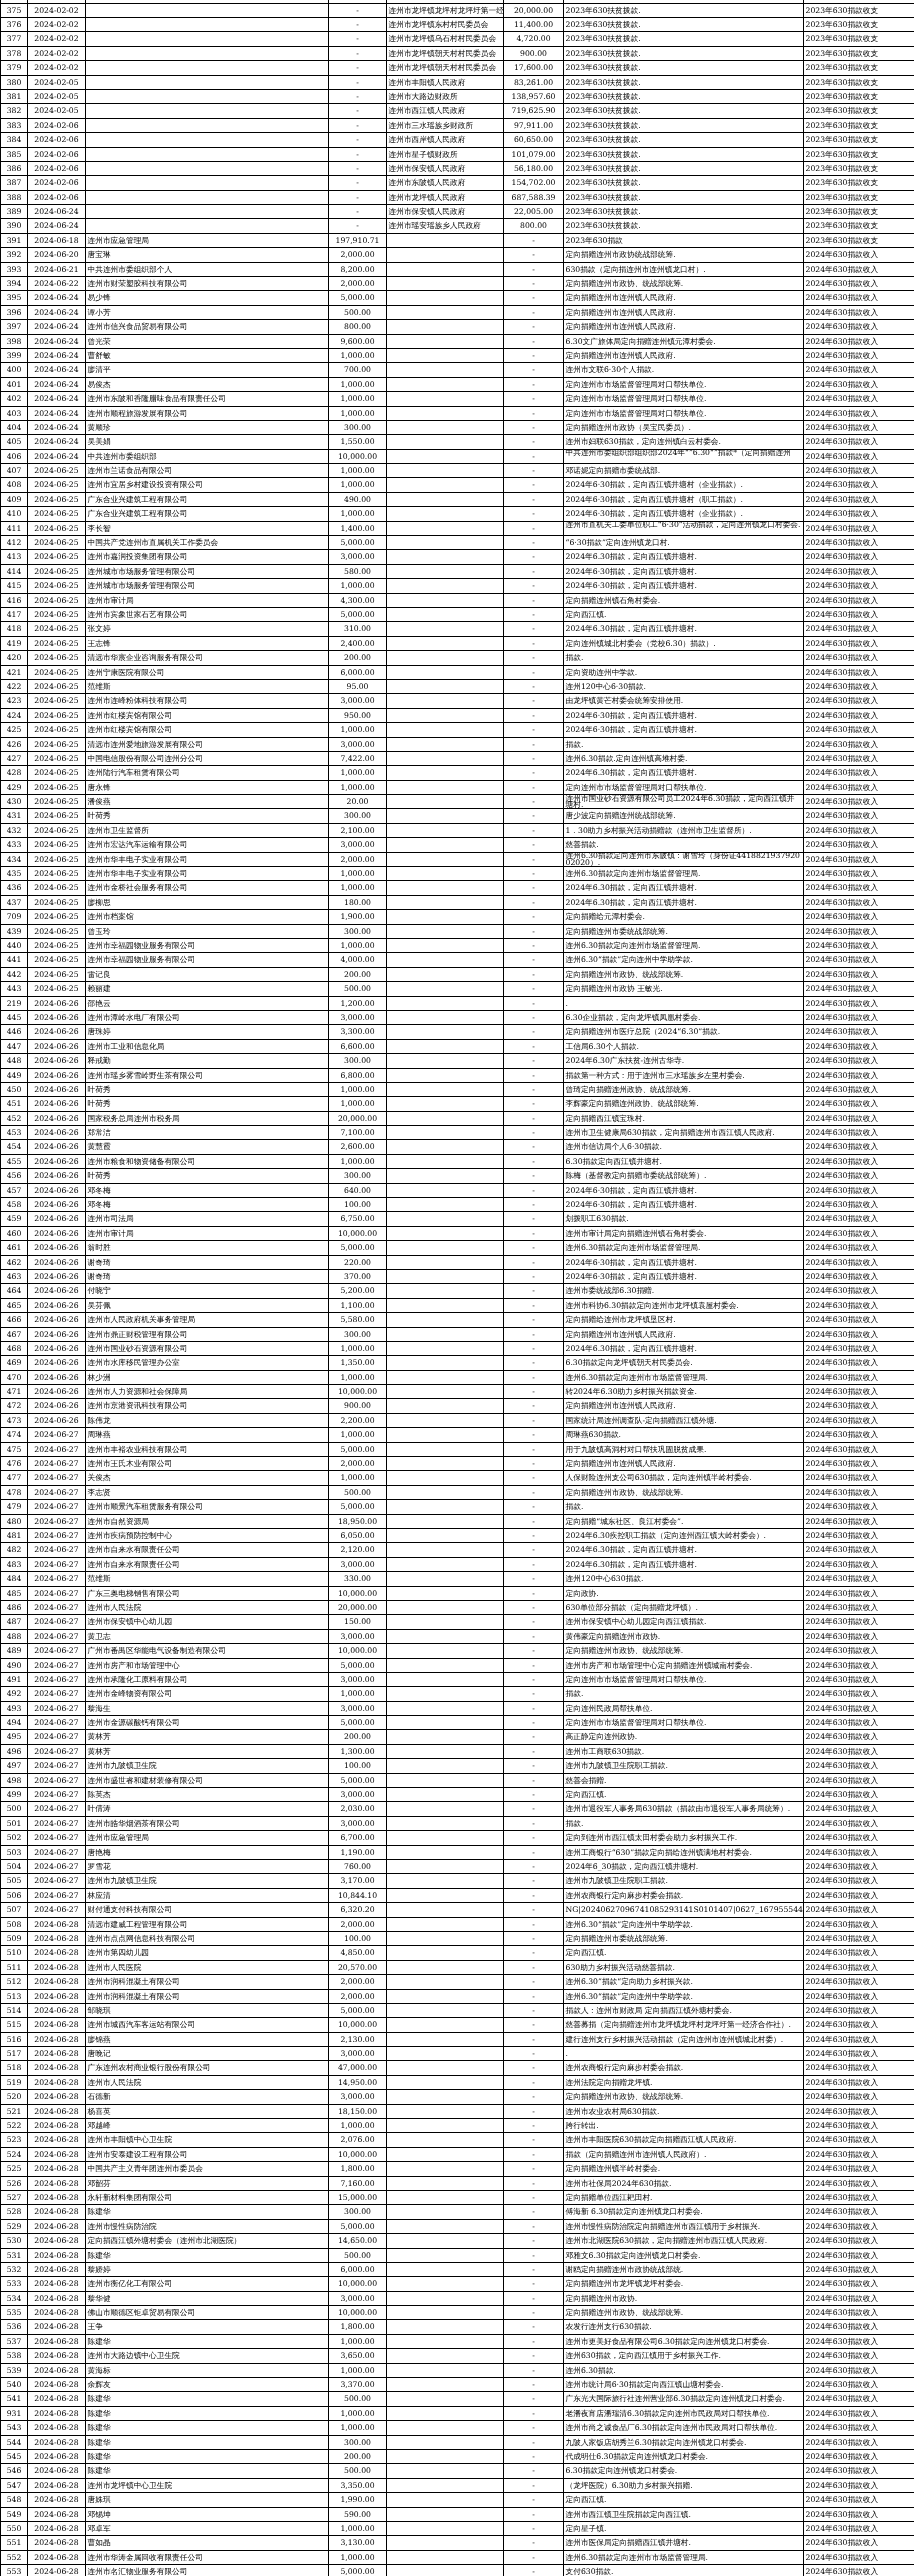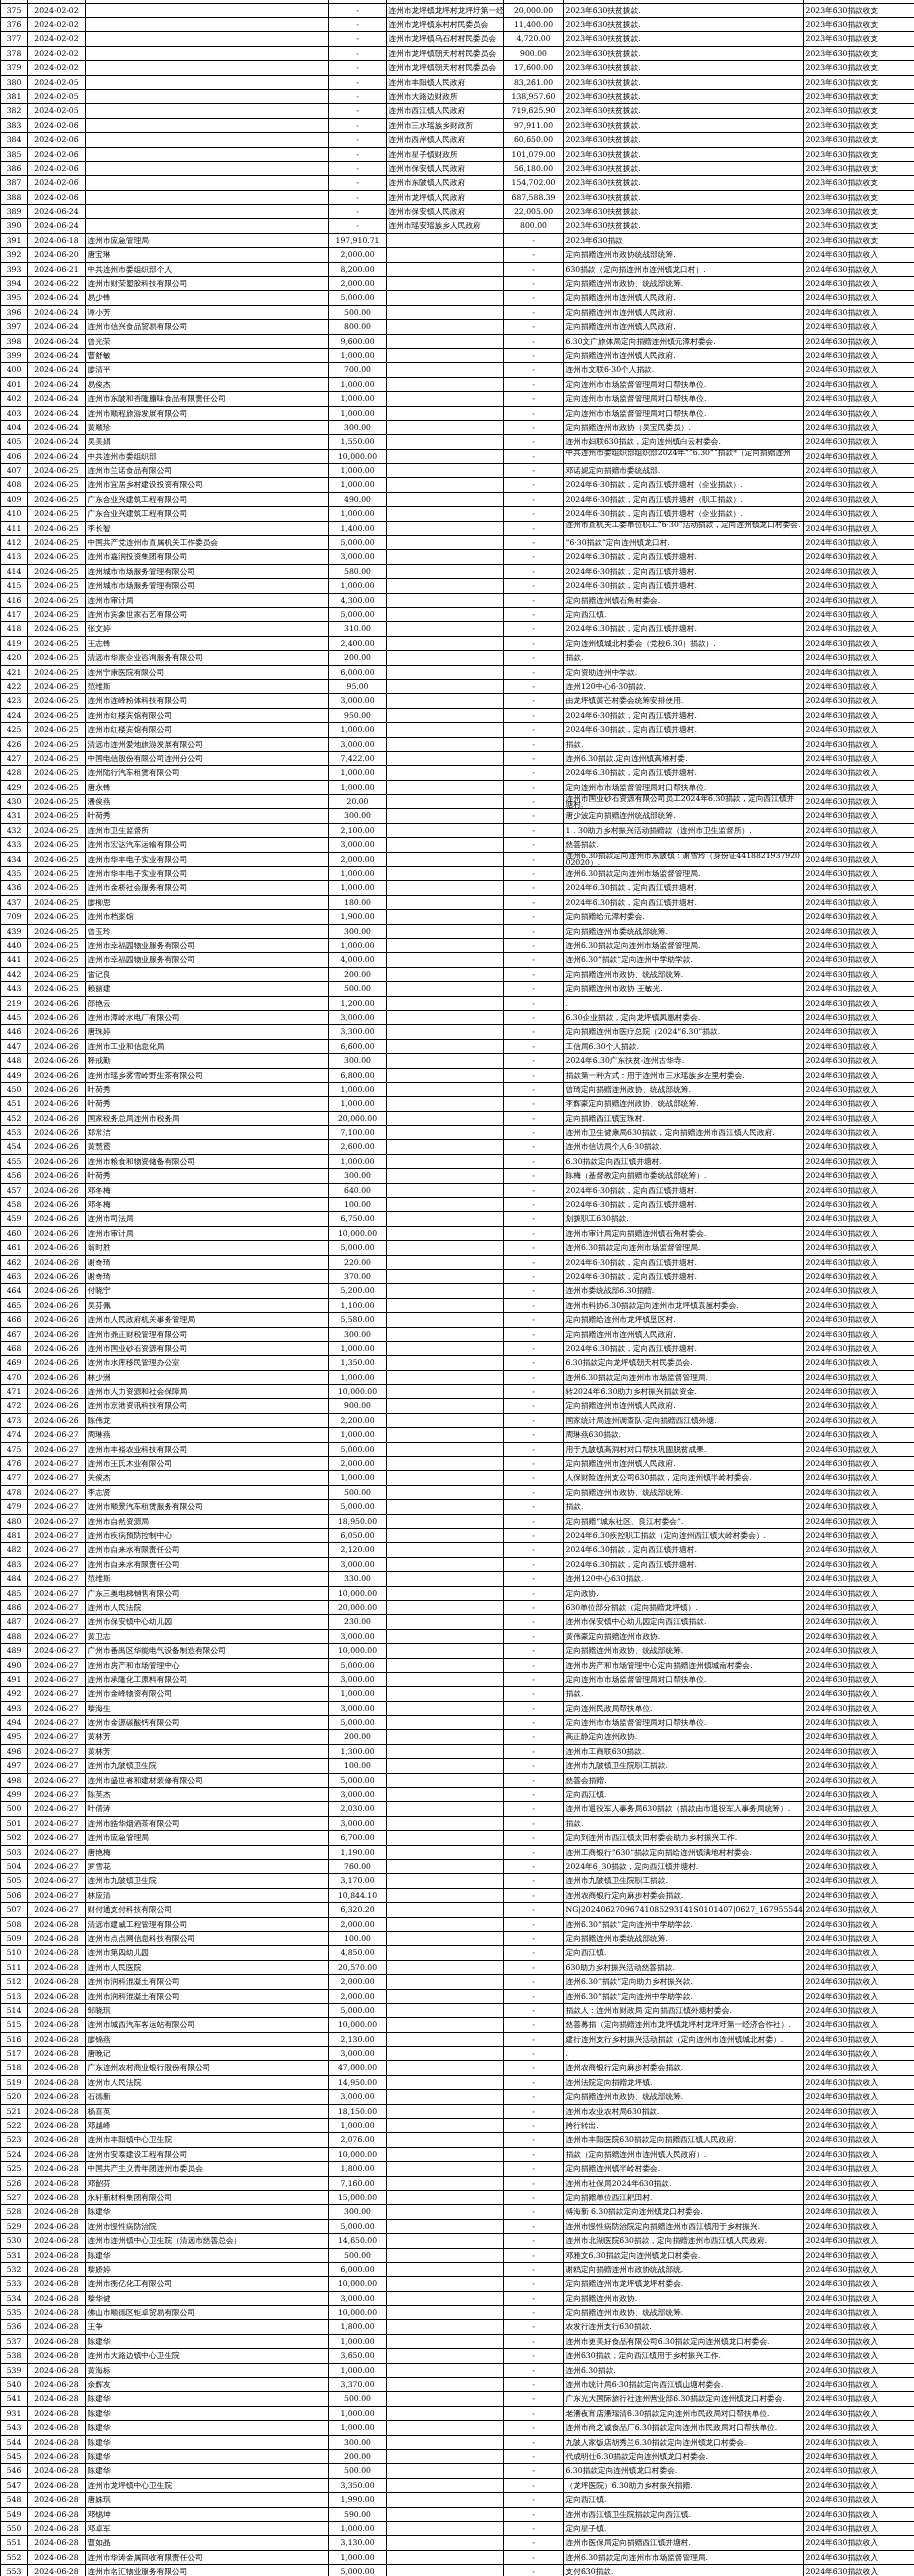--- a/index.html
+++ b/index.html
@@ -1271,21 +1271,21 @@
     <div class="c c-org"></div>
     <div class="c c-expense">-</div>
     <div class="c c-desc">630单位部分捐款（定向捐赠龙坪镇）.</div>
     <div class="c c-cat">2024年630捐款收入</div>
   </div>
 
   <div class="row">
     <div class="c c-num">487</div>
     <div class="c c-date">2024-06-27</div>
     <div class="c c-donor">连州市保安镇中心幼儿园</div>
-    <div class="c c-income">230.00</div>
+    <div class="c c-income">150.00</div>
     <div class="c c-org"></div>
     <div class="c c-expense">-</div>
     <div class="c c-desc">连州市保安镇中心幼儿园定向西江镇捐款.</div>
     <div class="c c-cat">2024年630捐款收入</div>
   </div>
 
   <div class="row">
     <div class="c c-num">488</div>
     <div class="c c-date">2024-06-27</div>
     <div class="c c-donor">黄卫志</div>
@@ -1743,21 +1743,21 @@
     <div class="c c-income">5,000.00</div>
     <div class="c c-org"></div>
     <div class="c c-expense">-</div>
     <div class="c c-desc">连州市慢性病防治院定向捐赠连州市西江镇用于乡村振兴.</div>
     <div class="c c-cat">2024年630捐款收入</div>
   </div>
 
   <div class="row">
     <div class="c c-num">530</div>
     <div class="c c-date">2024-06-28</div>
-    <div class="c c-donor">连州市连州镇中心卫生院（清远市慈善总会）</div>
+    <div class="c c-donor">定向捐西江镇外塘村委会（连州市北湖医院）</div>
     <div class="c c-income">14,650.00</div>
     <div class="c c-org"></div>
     <div class="c c-expense">-</div>
     <div class="c c-desc">连州市北湖医院630捐款，定向捐赠连州市西江镇人民政府.</div>
     <div class="c c-cat">2024年630捐款收入</div>
   </div>
 
   <div class="row">
     <div class="c c-num">531</div>
     <div class="c c-date">2024-06-28</div>

